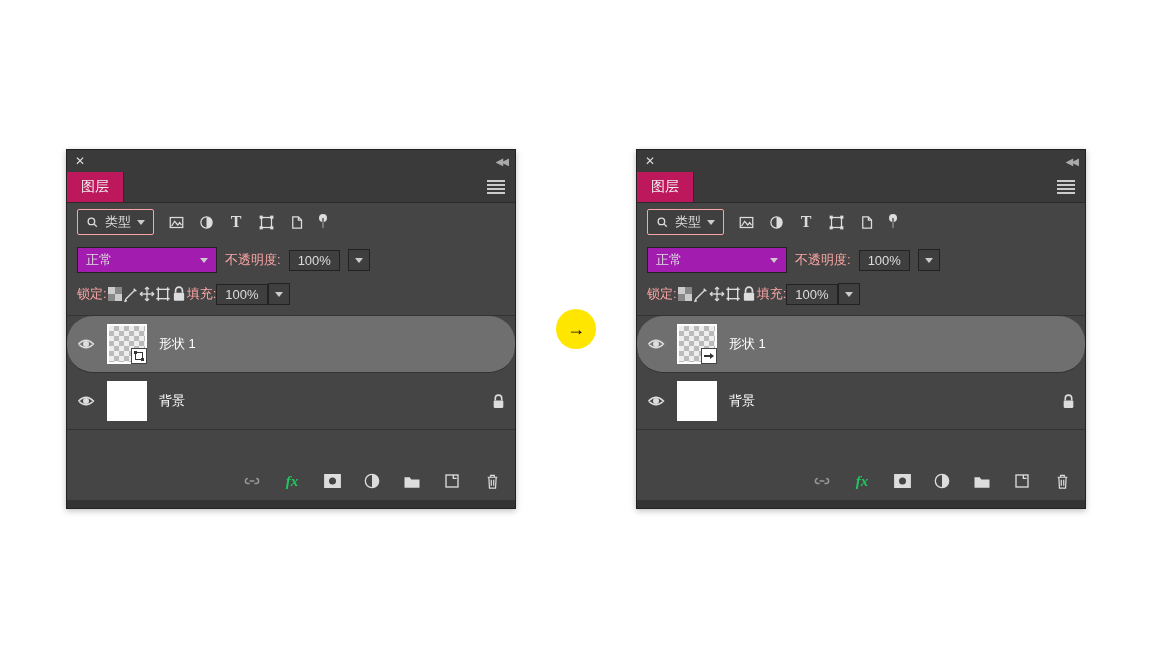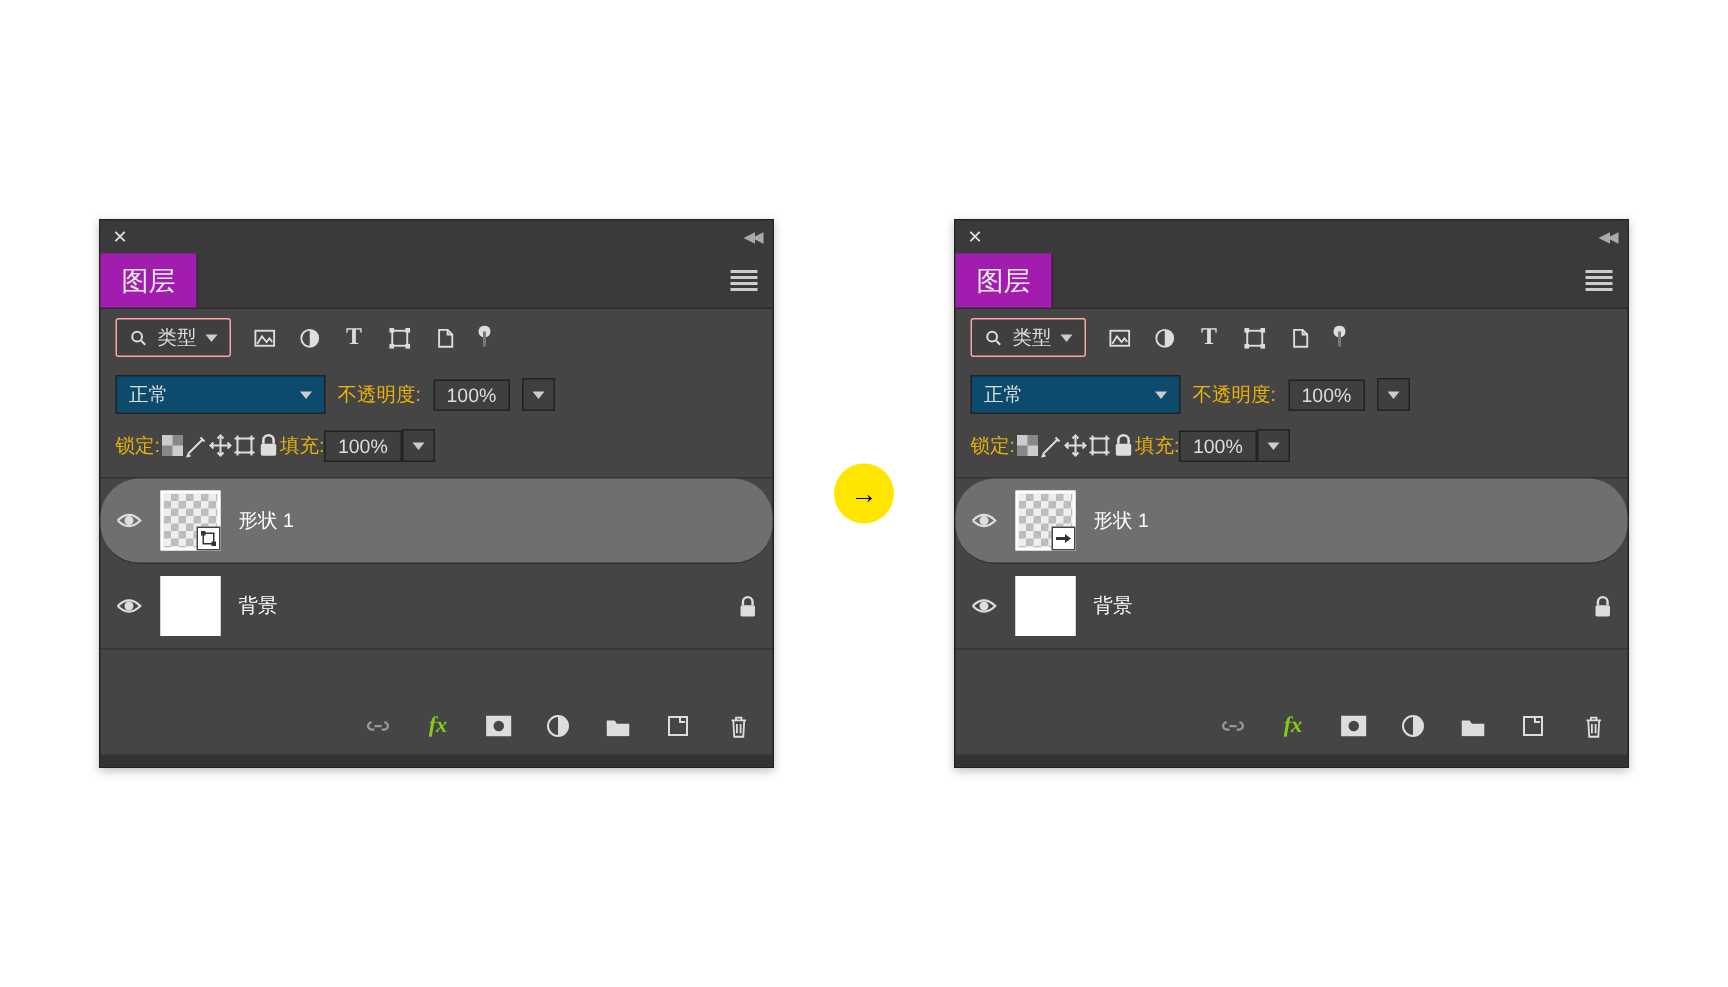--- a/index.html
+++ b/index.html
@@ -34,48 +34,48 @@
   .tabbar {
     display: flex;
     align-items: center;
     justify-content: space-between;
     background: #3a3a3a;
     border-bottom: 1px solid #2a2a2a;
     padding-right: 10px;
   }
   .tab {
     padding: 6px 14px;
-    background: #a21caf;
+    background: #be185d;
     color: #eee;
-    font-size: 18px;
+    font-size: 14px;
     border-right: 1px solid #2a2a2a;
   }
   .menu-lines { display: flex; flex-direction: column; gap: 2px; cursor: pointer;}
   .menu-lines span { display: block; width: 18px; height: 2px; background: #ccc; }
   .row {
     display: flex;
     align-items: center;
     padding: 6px 10px;
     gap: 8px;
     font-size: 13px;
   }
   .filter-btn {
     display: flex; align-items: center; gap: 6px;
     border: 1px solid #fca5a5; background: #3f3f3f;
     padding: 3px 8px; border-radius: 2px;
   }
   .caret-down { width:0;height:0;border-left:4px solid transparent;border-right:4px solid transparent;border-top:5px solid #ccc; }
   .filter-icons { display: flex; gap: 14px; margin-left: 6px; align-items: center;}
   .ficon { width:16px; height:16px; display:flex;align-items:center;justify-content:center; color:#ddd; }
   .blend {
-    flex: 1; border: 1px solid #222; background: #0c4a6e;
+    flex: 1; border: 1px solid #222; background: #a21caf;
     padding: 3px 8px; display:flex; justify-content:space-between; align-items:center;
     max-width: 140px;
   }
-  .label { color:#eab308; }
+  .label { color:#fca5a5; }
   .valbox { border:1px solid #222; background:#3f3f3f; padding:2px 8px; min-width:48px; text-align:center; }
   .caret-box { border:1px solid #222; background:#3f3f3f; width:22px; height:22px; display:flex;align-items:center;justify-content:center;}
   .lock-row { display:flex; align-items:center; padding: 4px 10px 10px; }
   .layers { border-top: 1px solid #333; }
   .layer {
     display:flex; align-items:center; gap:12px; padding:8px 10px;
     border-bottom:1px solid #333;
   }
   .layer.selected { background:#6f6f6f;border-radius:26px; }
   .eye { width:18px; text-align:center; cursor:pointer;}
@@ -100,21 +100,21 @@
   .badge-square::after{bottom:-2px;right:-2px;}
   .badge-arrow { width:10px;height:8px; position:relative;}
   .badge-arrow::before{content:"";position:absolute;left:0;top:3px;width:7px;height:2px;background:#333;}
   .badge-arrow::after{content:"";position:absolute;right:0;top:1px;width:0;height:0;border-top:3px solid transparent;border-bottom:3px solid transparent;border-left:4px solid #333;}
   .layer-name { color:#fff; font-size:13px; flex:1;}
   .lock-mini { color:#ddd; font-size:14px; }
   .footer {
     display:flex; justify-content:flex-end; align-items:center;
     gap:22px; padding:12px 14px 10px; margin-top:30px;
   }
-  .foot-icon { width:18px; height:18px; display:flex;align-items:center;justify-content:center; color:#84cc16; cursor:pointer;}
+  .foot-icon { width:18px; height:18px; display:flex;align-items:center;justify-content:center; color:#22c55e; cursor:pointer;}
   .bottombar{height:8px;background:#333;}
   .arrow-circle {
     width:40px;height:40px;border-radius:50%;background:#ffe600;
     display:flex;align-items:center;justify-content:center;
     color:#000; font-size:18px;
   }
   .fx { font-style: italic; font-family: serif; font-size: 15px; font-weight: bold;}
   svg { display: block; }
 </style>
 </head>

